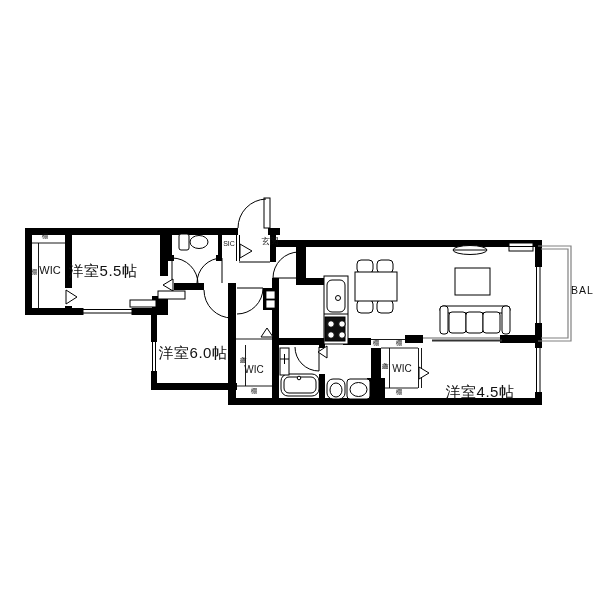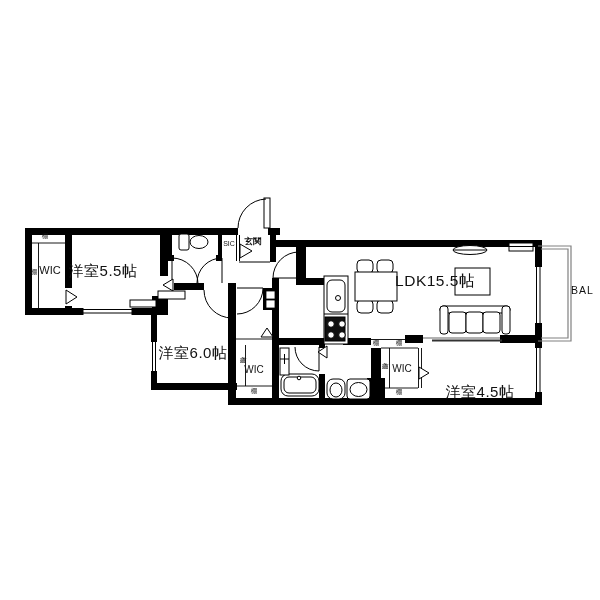--- a/index.html
+++ b/index.html
@@ -191,26 +191,25 @@
     </g>
     <g>
       <rect x="158" y="291" width="27" height="8"></rect>
     </g>
   </g>
 </svg>
 
 <div class="lbl room" style="left:62px;top:263px;width:82px;">洋室5.5帖</div>
 <div class="lbl room" style="left:152px;top:345px;width:82px;">洋室6.0帖</div>
 <div class="lbl room" style="left:439px;top:384px;width:82px;">洋室4.5帖</div>
-<div class="lbl ldk" style="left:383px;top:273px;width:104px;">LDK15.5帖</div>
 <div class="lbl wic-big" style="left:30px;top:265px;width:40px;">WIC</div>
 <div class="lbl wic" style="left:236px;top:365px;width:36px;">WIC</div>
 <div class="lbl wic" style="left:384px;top:364px;width:36px;">WIC</div>
 <div class="lbl sic" style="left:217px;top:240px;width:24px;">SIC</div>
-<div class="lbl genkan" style="left:238px;top:237px;width:30px;font-weight:bold;">玄関</div>
+<div class="lbl genkan" style="left:255px;top:237px;width:30px;">玄関</div>
 <div class="lbl bal" style="left:571px;top:285px;width:20px;">BAL</div>
 
 <div class="lbl shelf" style="left:38px;top:233px;">棚</div>
 <div class="lbl shelf" style="left:27px;top:269px;">棚</div>
 <div class="lbl shelf rot" style="left:236px;top:357px;">棚</div>
 <div class="lbl shelf" style="left:247px;top:388px;">棚</div>
 <div class="lbl shelf" style="left:369px;top:340px;">棚</div>
 <div class="lbl shelf" style="left:392px;top:340px;">棚</div>
 <div class="lbl shelf rot" style="left:378px;top:363px;">棚</div>
 <div class="lbl shelf" style="left:392px;top:389px;">棚</div>

